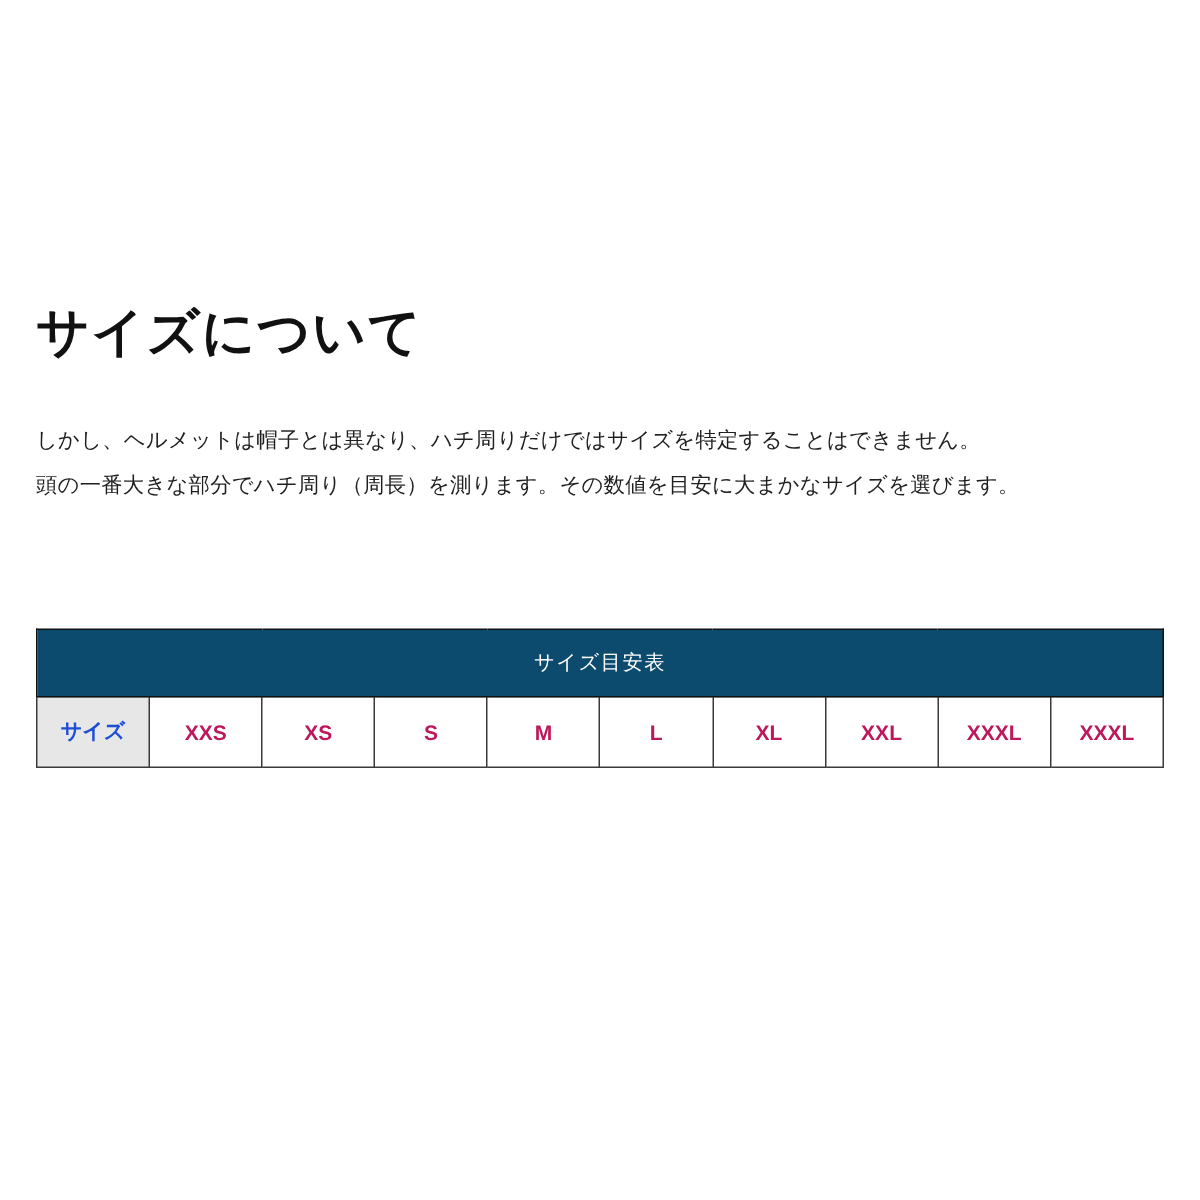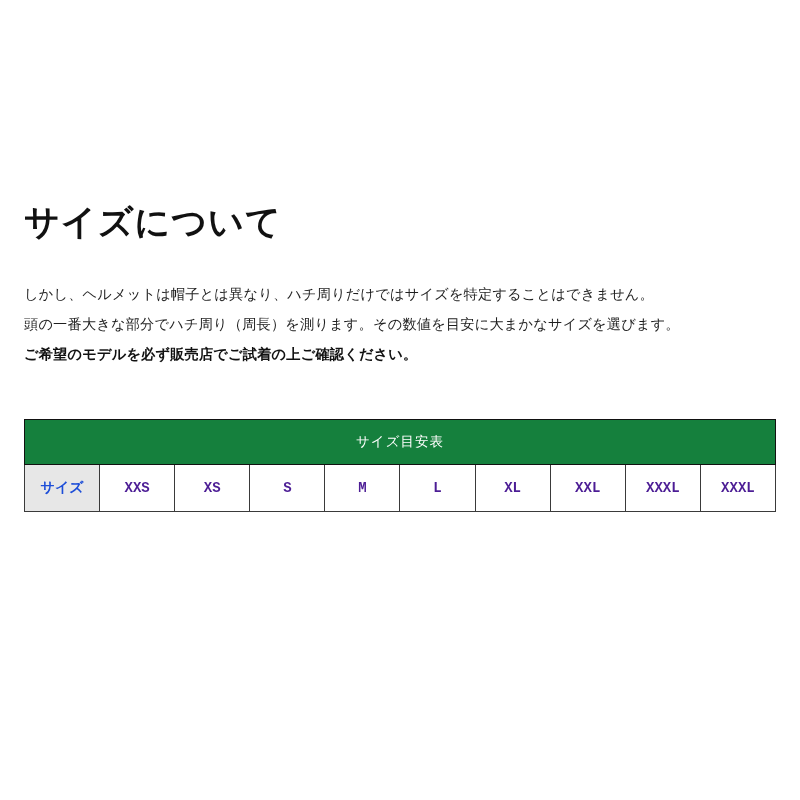--- a/index.html
+++ b/index.html
@@ -52,21 +52,21 @@
   }
   .size-table {
     position: absolute;
     left: 24px;
     top: 419px;
     width: 752px;
     border-collapse: collapse;
     table-layout: fixed;
   }
   .size-table .caption-row th {
-    background: #15803d;
+    background: #0c4a6e;
     color: #ffffff;
     font-size: 13.5px;
     font-weight: normal;
     letter-spacing: 1px;
     padding: 13px 0;
     text-align: center;
     border: 1px solid #111111;
   }
   .size-table th.row-head {
     background: #e7e7e7;
@@ -75,24 +75,23 @@
     font-weight: bold;
     text-align: center;
     border: 1px solid #3a3a3a;
     padding: 14px 4px;
     width: 108px;
   }
   .size-table td {
     border: 1px solid #3a3a3a;
     text-align: center;
     font-size: 14.5px;
-    color: #4c1d95;
+    color: #be185d;
     padding: 14px 2px;
     background: #ffffff;
-    font-family: Liberation Mono, monospace;
   }
   .size-table tr.header-row td {
     font-weight: bold;
     font-size: 14px;
   }
   .size-table tr.data-row th.row-head {
     font-family: "Liberation Serif", serif;
     font-weight: bold;
     font-size: 15px;
   }
@@ -100,21 +99,20 @@
 </head>
 <body>
 
 <div class="page">
 
   <h1 class="title">サイズについて</h1>
 
   <div class="paragraphs">
     <p>しかし、ヘルメットは帽子とは異なり、ハチ周りだけではサイズを特定することはできません。</p>
     <p>頭の一番大きな部分でハチ周り（周長）を測ります。その数値を目安に大まかなサイズを選びます。</p>
-    <p class="emphasis">ご希望のモデルを必ず販売店でご試着の上ご確認ください。</p>
   </div>
 
   <table class="size-table">
     <thead>
       <tr class="caption-row">
         <th colspan="10">サイズ目安表</th>
       </tr>
     </thead>
     <tbody>
       <tr class="header-row">

